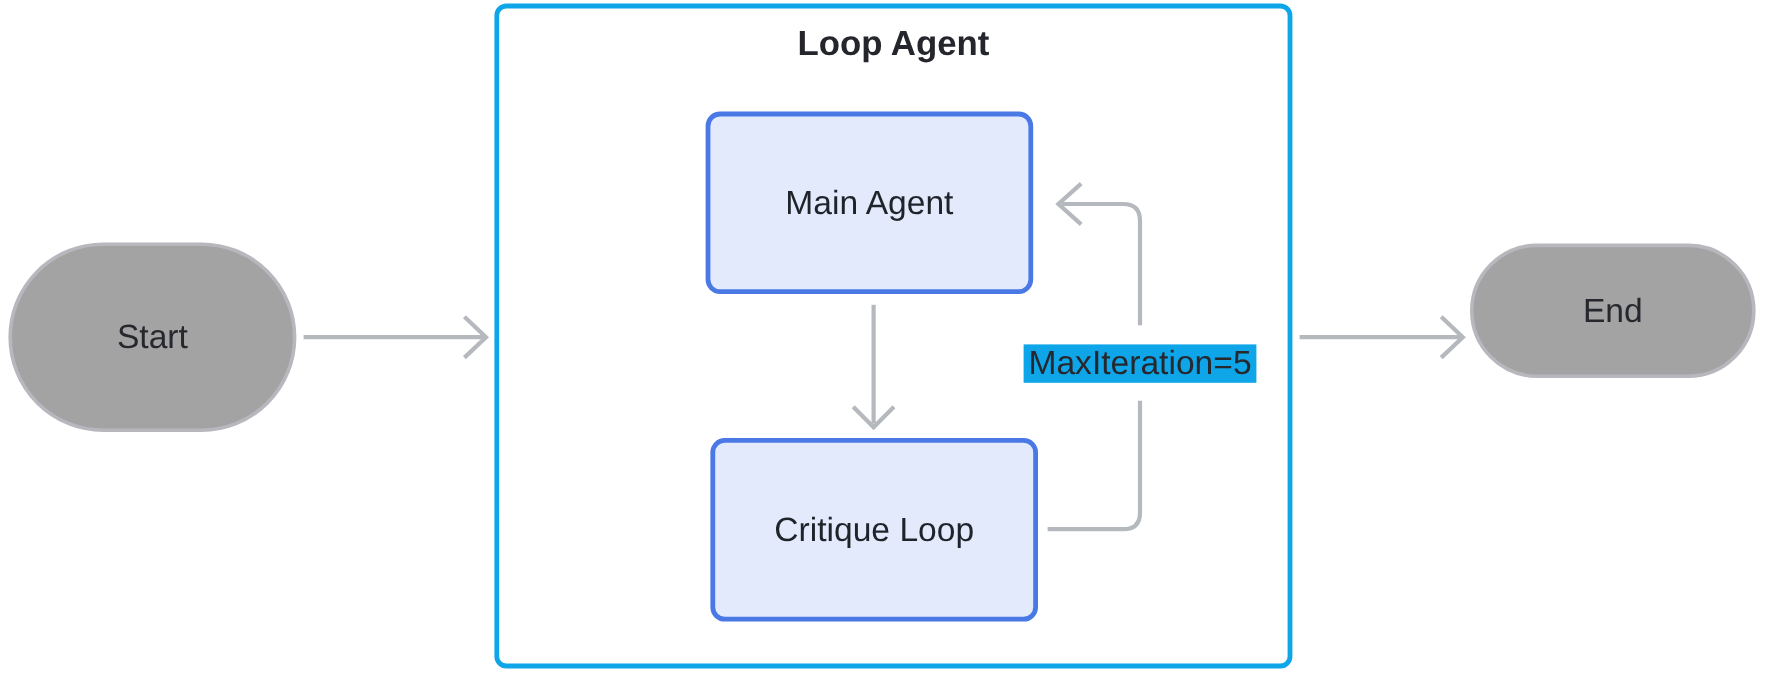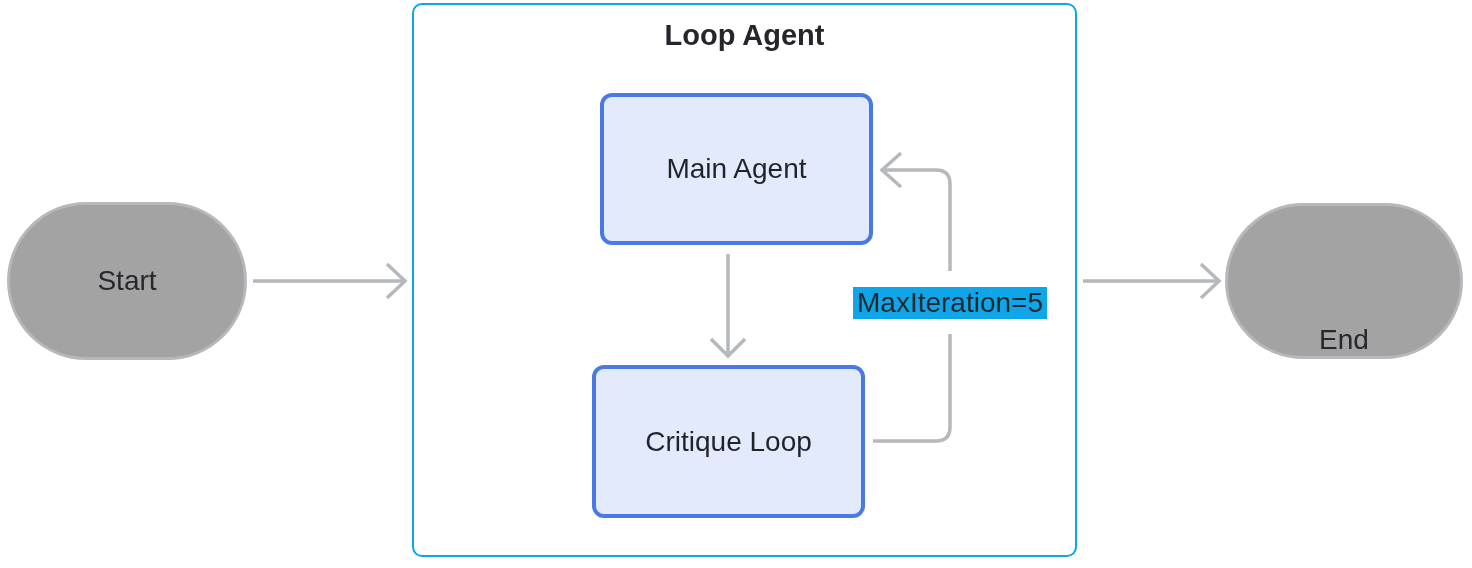--- a/index.html
+++ b/index.html
@@ -21,29 +21,29 @@
     align-items: center;
     justify-content: center;
     background: #a3a3a3;
     border: 3px solid #b7b7be;
     border-radius: 80px;
     box-sizing: border-box;
     color: #26282e;
     font-size: 28px;
   }
   .node-start { left: 7px;    top: 202px; width: 240px; height: 158px; }
-  .node-end   { left: 1225px; top: 203px; width: 238px; height: 156px; align-items: flex-end; }
+  .node-end   { left: 1225px; top: 203px; width: 238px; height: 112px; }
 
   .loop-container {
     position: absolute;
     left: 412px;
     top: 3px;
     width: 665px;
     height: 554px;
-    border: 2px solid #0ea5e9;
+    border: 4px solid #0ea5e9;
     border-radius: 10px;
     box-sizing: border-box;
     background: #ffffff;
   }
   .loop-title {
     position: absolute;
     left: 0;
     right: 0;
     top: 14px;
     text-align: center;
@@ -56,21 +56,21 @@
     display: flex;
     align-items: center;
     justify-content: center;
     background: #e3eafc;
     border: 4px solid #4a79e6;
     border-radius: 12px;
     box-sizing: border-box;
     color: #1f242b;
     font-size: 28px;
   }
-  .node-main     { left: 600px; top: 93px;  width: 273px; height: 152px; }
+  .node-main     { left: 588px; top: 93px;  width: 273px; height: 152px; }
   .node-critique { left: 592px; top: 365px; width: 273px; height: 153px; }
 
   .edge-label {
     position: absolute;
     left: 950px;
     top: 303px;
     transform: translate(-50%, -50%);
     font-size: 28px;
     color: #26282e;
     white-space: nowrap;

